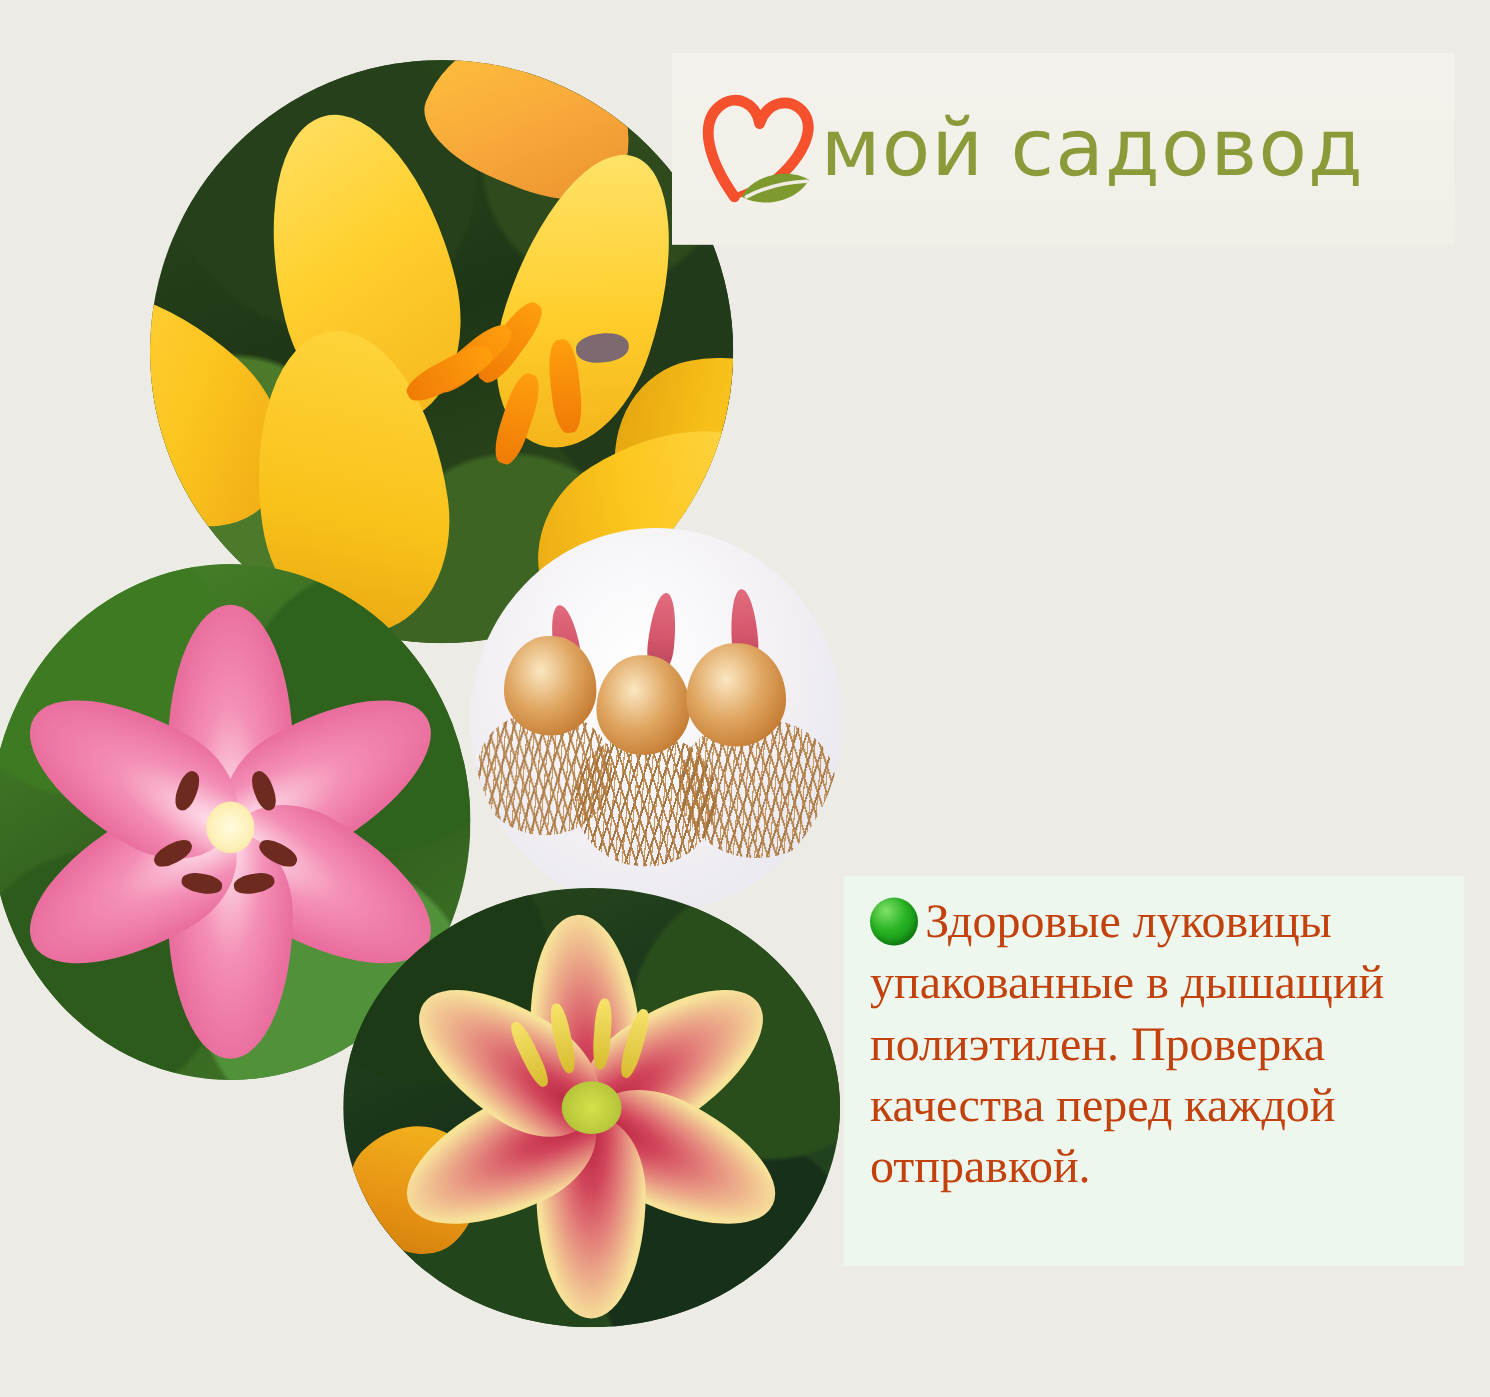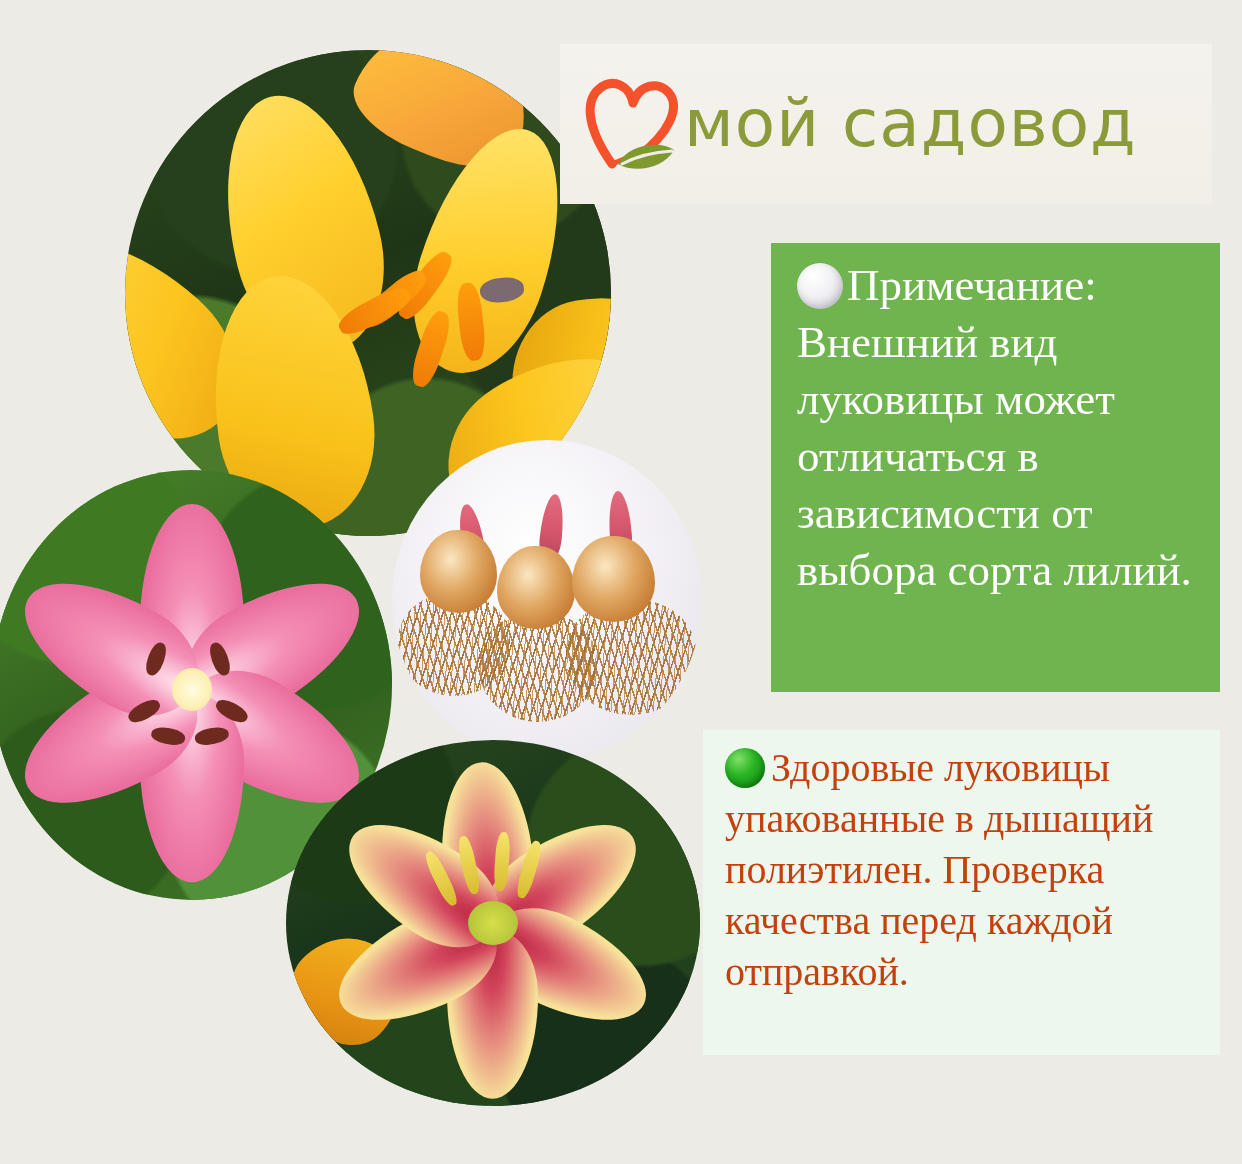--- a/index.html
+++ b/index.html
@@ -364,21 +364,18 @@
         </g>
         <g>
           <path d="M36 96 C 46 76, 78 72, 92 82 C 82 100, 54 106, 36 96 Z" fill="#7E9A2E"></path>
           <path d="M40 96 C 55 88, 72 84, 90 83" fill="none" stroke="#EFEDE6" stroke-width="3" stroke-linecap="round"></path>
         </g>
       </svg>
     </div>
     <div id="logo-text">мой садовод</div>
   </div>
 
-  <div id="note-box">
-    <div class="note-text"><span class="bullet-gray"></span><span>Примечание: Внешний вид луковицы может отличаться в зависимости от выбора сорта лилий.</span></div>
-  </div>
 
   <div id="info-box">
     <div class="info-text"><span class="bullet-green"></span><span>Здоровые луковицы упакованные в дышащий полиэтилен. Проверка качества перед каждой отправкой.</span></div>
   </div>
 
 </div>
 
 </body></html>

